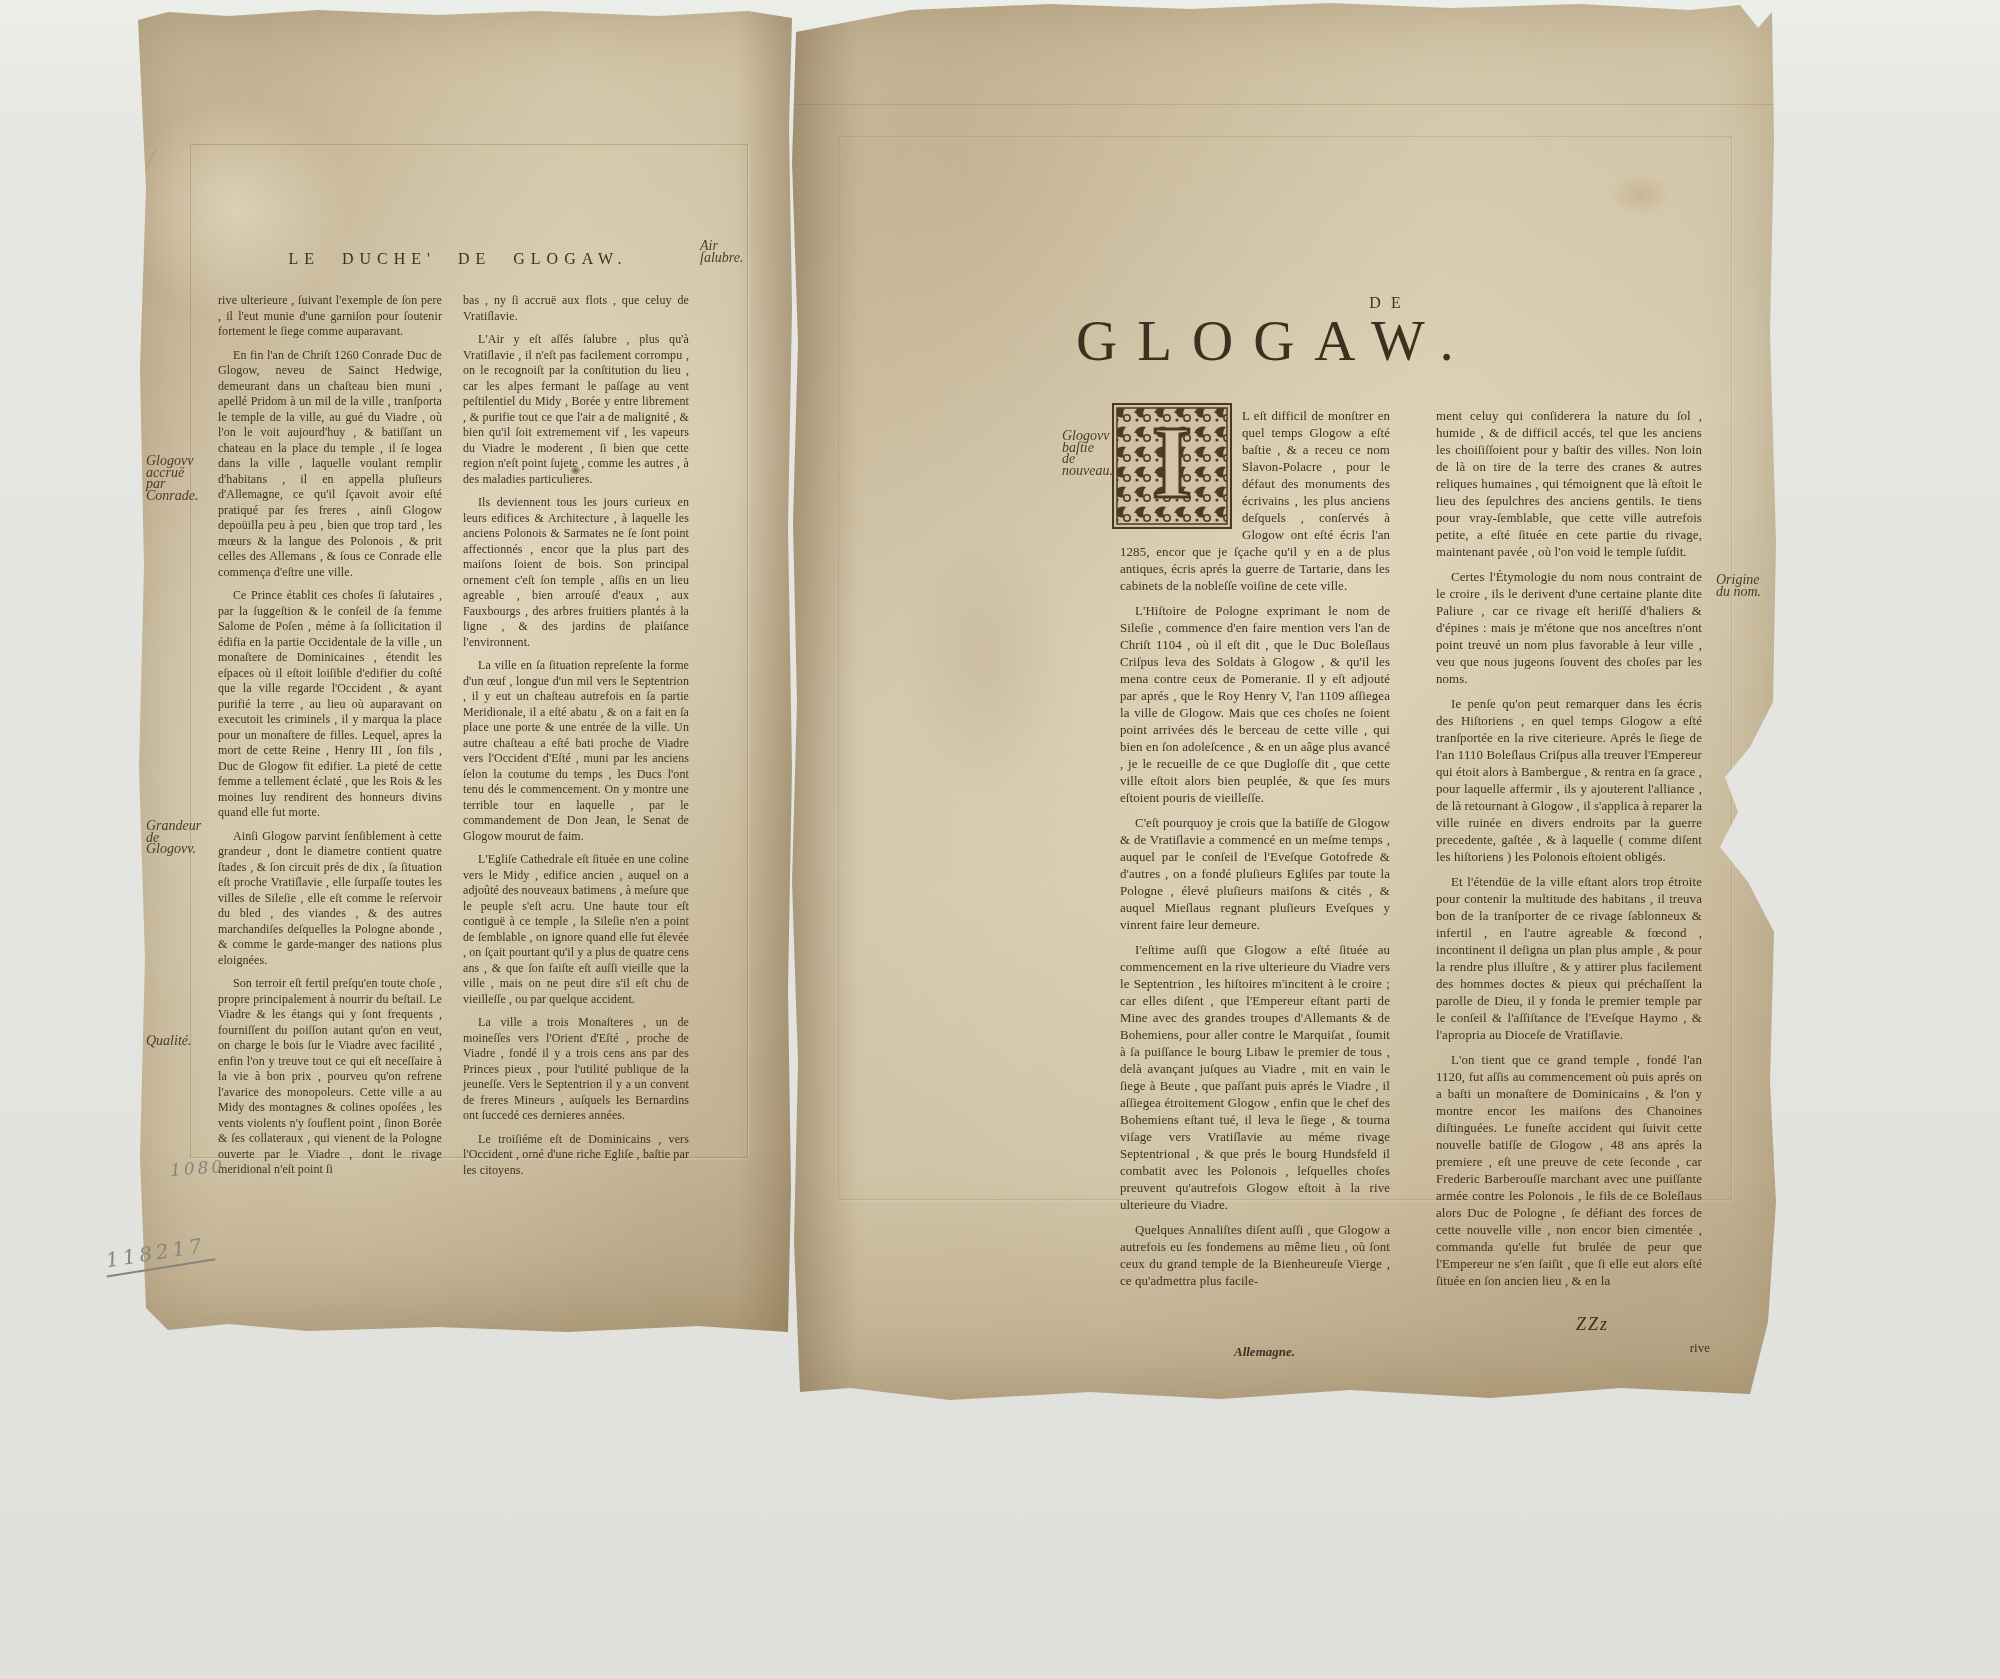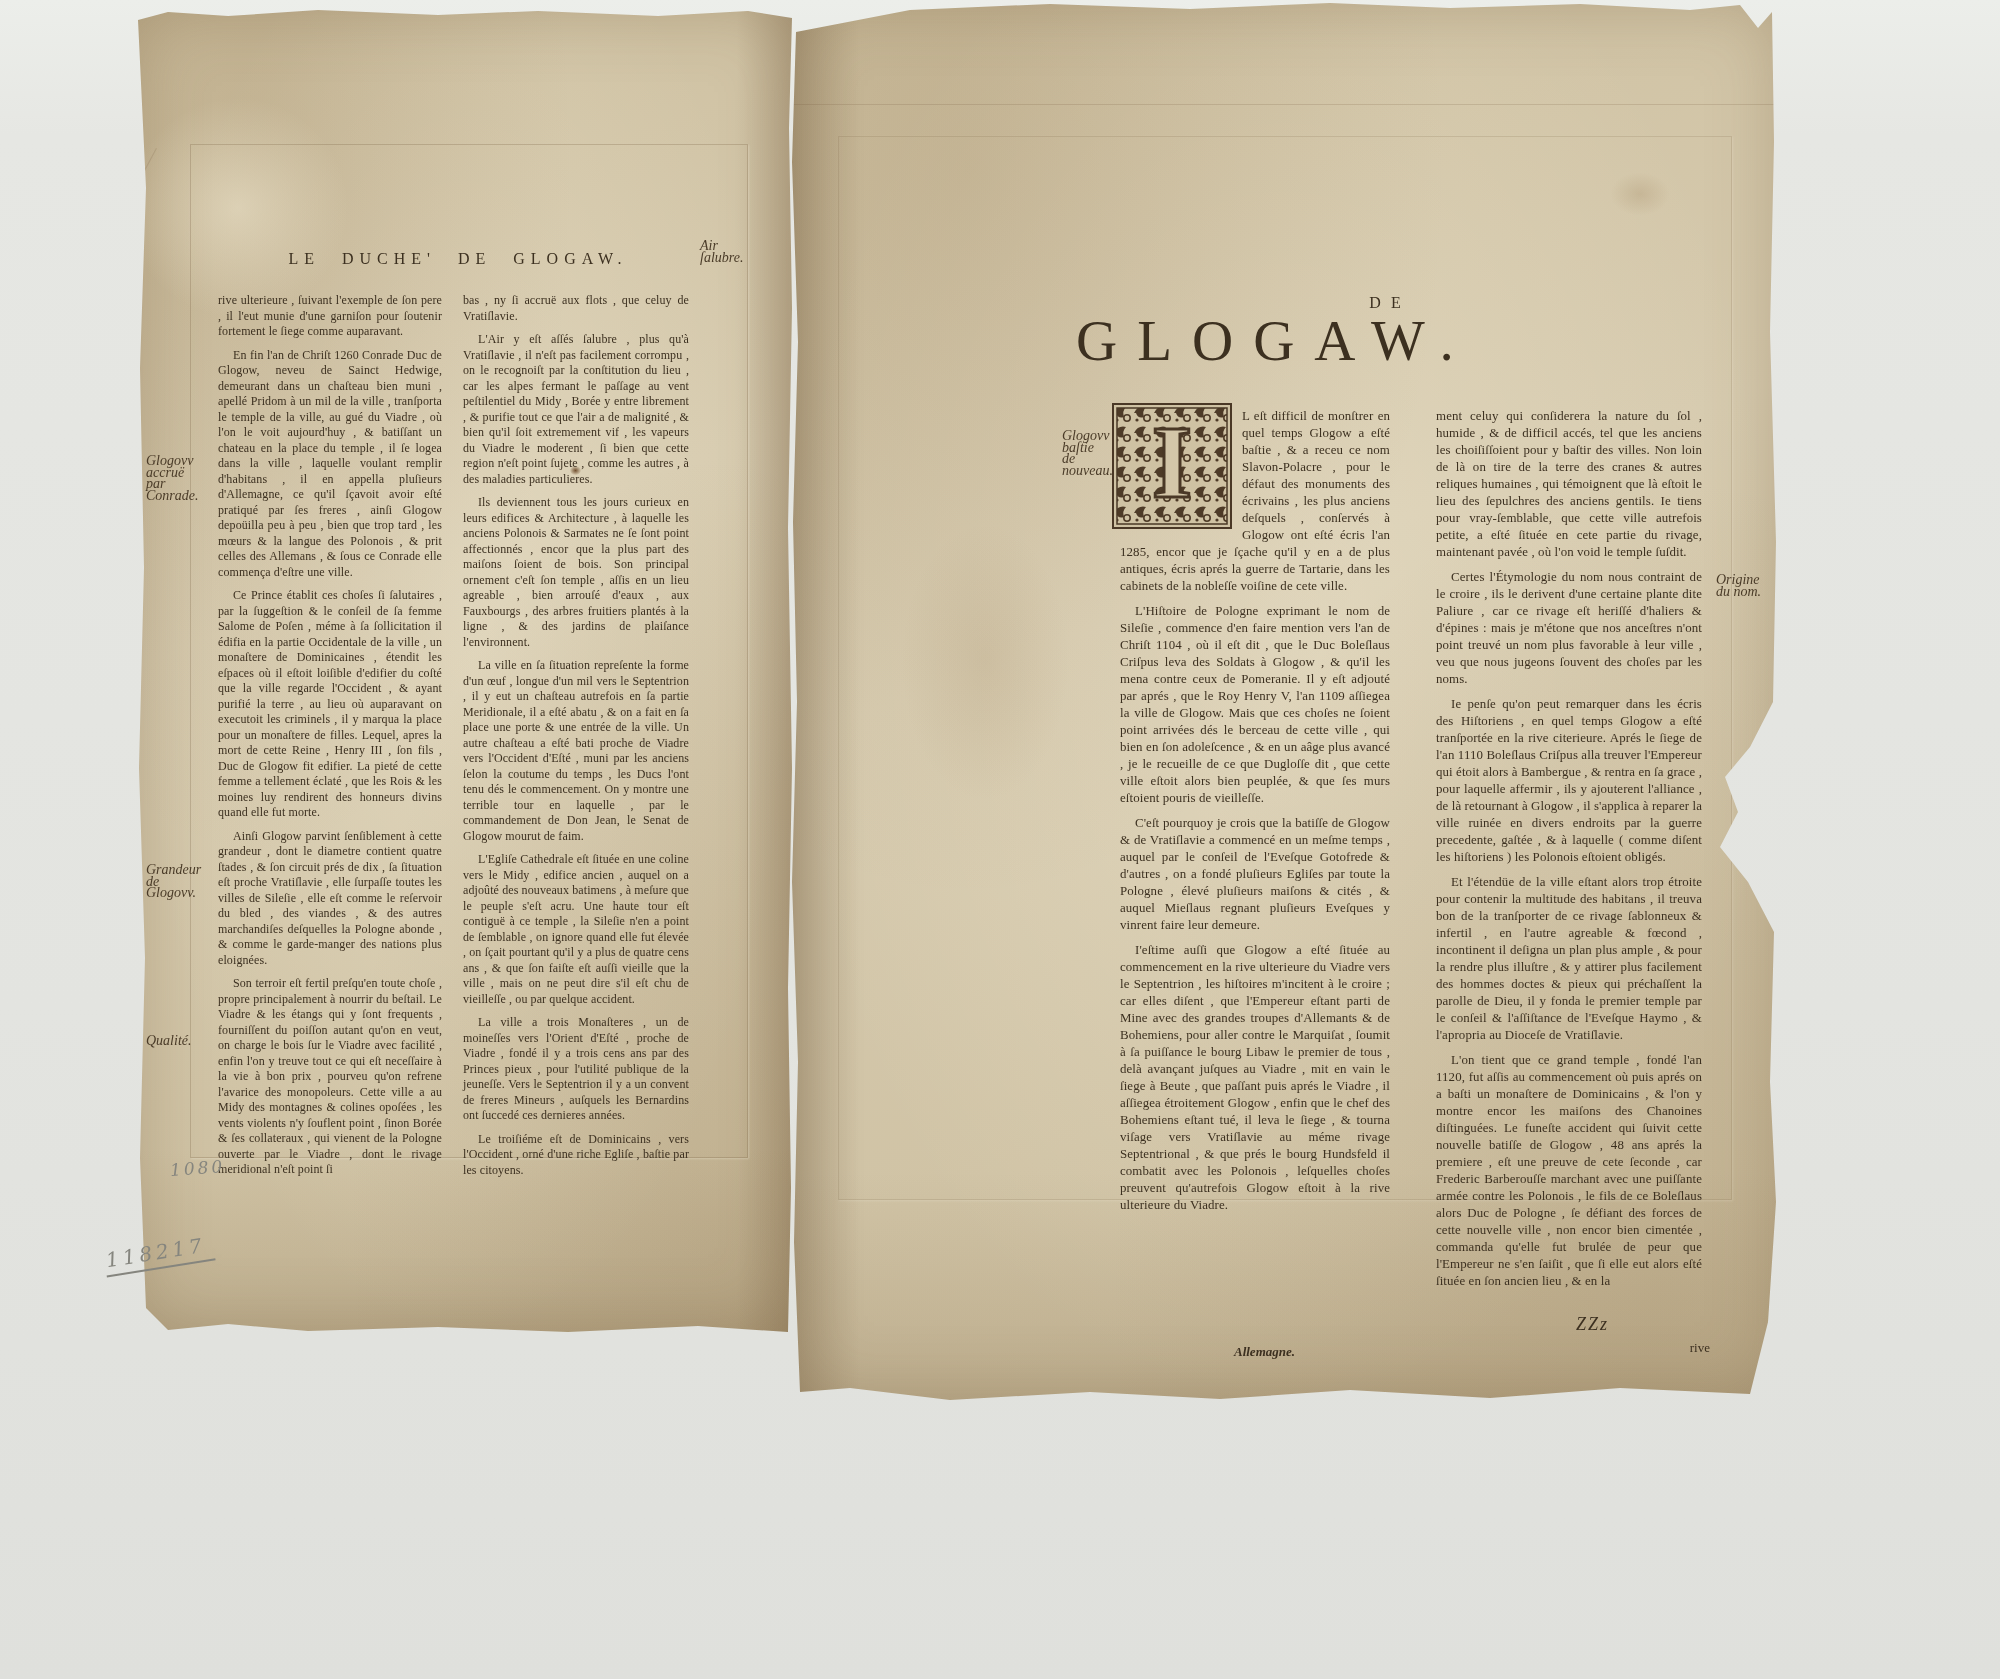--- a/index.html
+++ b/index.html
@@ -83,20 +83,21 @@
           </defs>
           <rect x="1" y="1" width="118" height="124" fill="#cfc2a3" stroke="#4a3826" stroke-width="2"></rect>
           <rect x="5" y="5" width="110" height="116" fill="url(#fol)" stroke="#4a3826" stroke-width="1.5"></rect>
         </svg>
         <div class="dc-letter">I</div>
       </div>
       <p>L eſt difficil de monſtrer en quel temps Glogow a eſté baſtie , &amp; a receu ce nom Slavon-Polacre , pour le défaut des monuments des écrivains , les plus anciens deſquels , conſervés à Glogow ont eſté écris l'an 1285, encor que je ſçache qu'il y en a de plus antiques, écris aprés la guerre de Tartarie, dans les cabinets de la nobleſſe voiſine de cete ville.</p>
       <p class="ind">L'Hiſtoire de Pologne exprimant le nom de Sileſie , commence d'en faire mention vers l'an de Chriſt 1104 , où il eſt dit , que le Duc Boleſlaus Criſpus leva des Soldats à Glogow , &amp; qu'il les mena contre ceux de Pomeranie.  Il y eſt adjouté par aprés , que le Roy Henry V, l'an 1109 aſſiegea la ville de Glogow.  Mais que ces choſes ne ſoient point arrivées dés le berceau de cette ville , qui bien en ſon adoleſcence , &amp; en un aâge plus avancé , je le recueille de ce que Dugloſſe dit , que cette ville eſtoit alors bien peuplée, &amp; que ſes murs eſtoient pouris de vieilleſſe.</p>
       <p class="ind">C'eſt pourquoy je crois que la batiſſe de Glogow &amp; de Vratiſlavie a commencé en un meſme temps , auquel par le conſeil de l'Eveſque Gotofrede &amp; d'autres , on a fondé pluſieurs Egliſes par toute la Pologne , élevé pluſieurs maiſons &amp; cités , &amp; auquel Mieſlaus regnant pluſieurs Eveſques y vinrent faire leur demeure.</p>
       <p class="ind">I'eſtime auſſi que Glogow a eſté ſituée au commencement en la rive ulterieure du Viadre vers le Septentrion , les hiſtoires m'incitent à le croire ; car elles diſent , que l'Empereur eſtant parti de Mine avec des grandes troupes d'Allemants &amp; de Bohemiens, pour aller contre le Marquiſat , ſoumit à ſa puiſſance le bourg Libaw le premier de tous , delà avançant juſques au Viadre , mit en vain le ſiege à Beute , que paſſant puis aprés le Viadre , il aſſiegea étroitement Glogow , enfin que le chef des Bohemiens eſtant tué, il leva le ſiege , &amp; tourna viſage vers Vratiſlavie au méme rivage Septentrional , &amp; que prés le bourg Hundsfeld il combatit avec les Polonois , leſquelles choſes preuvent qu'autrefois Glogow eſtoit à la rive ulterieure du Viadre.</p>
+      <p class="ind">Quelques Annaliſtes diſent auſſi , que Glogow a autrefois eu ſes fondemens au même lieu , où ſont ceux du grand temple de la Bienheureuſe Vierge , ce qu'admettra plus facile-</p>
     </div>
 
     <div class="col" style="left:638px;top:398px;width:282px;">
       <p>ment celuy qui conſiderera la nature du ſol , humide , &amp; de difficil accés, tel que les anciens les choiſiſſoient pour y baſtir des villes.  Non loin de là on tire de la terre des cranes &amp; autres reliques humaines , qui témoignent que là eſtoit le lieu des ſepulchres des anciens gentils.  Ie tiens pour vray-ſemblable, que cette ville autrefois petite, a eſté ſituée en cete partie du rivage, maintenant pavée , où l'on void le temple ſuſdit.</p>
       <p class="ind">Certes l'Étymologie du nom nous contraint de le croire , ils le derivent d'une certaine plante dite Paliure , car ce rivage eſt heriſſé d'haliers &amp; d'épines : mais je m'étone que nos anceſtres n'ont point treuvé un nom plus favorable à leur ville , veu que nous jugeons ſouvent des choſes par les noms.</p>
       <p class="ind">Ie penſe qu'on peut remarquer dans les écris des Hiſtoriens , en quel temps Glogow a eſté tranſportée en la rive citerieure.  Aprés le ſiege de l'an 1110 Boleſlaus Criſpus alla treuver l'Empereur qui étoit alors à Bambergue , &amp; rentra en ſa grace , pour laquelle affermir , ils y ajouterent l'alliance , de là retournant à Glogow , il s'applica à reparer la ville ruinée en divers endroits par la guerre precedente, gaſtée , &amp; à laquelle ( comme diſent les hiſtoriens ) les Polonois eſtoient obligés.</p>
       <p class="ind">Et l'étendüe de la ville eſtant alors trop étroite pour contenir la multitude des habitans , il treuva bon de la tranſporter de ce rivage ſablonneux &amp; infertil , en l'autre agreable &amp; fœcond , incontinent il deſigna un plan plus ample , &amp; pour la rendre plus illuſtre , &amp; y attirer plus facilement des hommes doctes &amp; pieux qui préchaſſent la parolle de Dieu, il y fonda le premier temple par le conſeil &amp; l'aſſiſtance de l'Eveſque Haymo , &amp; l'apropria au Dioceſe de Vratiſlavie.</p>
       <p class="ind">L'on tient que ce grand temple , fondé l'an 1120, fut aſſis au commencement où puis aprés on a baſti un monaſtere de Dominicains , &amp; l'on y montre encor les maiſons des Chanoines diſtinguées. Le funeſte accident qui ſuivit cette nouvelle batiſſe de Glogow , 48 ans aprés la premiere , eſt une preuve de cete ſeconde , car Frederic Barberouſſe marchant avec une puiſſante armée contre les Polonois , le fils de ce Boleſlaus alors Duc de Pologne , ſe défiant des forces de cette nouvelle ville , non encor bien cimentée , commanda qu'elle fut brulée de peur que l'Empereur ne s'en ſaiſit , que ſi elle eut alors eſté ſituée en ſon ancien lieu , &amp; en la</p>
     </div>
 
@@ -109,21 +110,21 @@
     <div class="stain" style="left:-20px;top:80px;width:240px;height:240px;background:radial-gradient(ellipse,rgba(238,230,206,.55),transparent 65%);"></div>
     <div class="stain" style="left:598px;top:0;width:56px;height:1324px;background:linear-gradient(to right,transparent,rgba(110,85,55,.26));"></div>
     <div class="stain" style="left:0;top:1140px;width:654px;height:184px;background:linear-gradient(to bottom,transparent,rgba(120,95,60,.18));"></div>
     <div class="stain" style="left:432px;top:458px;width:11px;height:9px;background:radial-gradient(ellipse,rgba(96,58,24,.85),rgba(96,58,24,0) 75%);border-radius:50%;"></div>
     <div class="crease" style="left:18px;top:140px;width:1px;height:104px;transform:rotate(28deg);transform-origin:top left;"></div>
     <div class="plate" style="left:52px;top:136px;width:556px;height:1012px;"></div>
 
     <div class="header-lp">LE DUCHE' DE GLOGAW.</div>
 
     <div class="mnote" style="left:8px;top:447px;width:58px;">Glogovv accruë par Conrade.</div>
-    <div class="mnote" style="left:8px;top:856px;width:58px;">Grandeur de Glogovv.</div>
+    <div class="mnote" style="left:8px;top:812px;width:58px;">Grandeur de Glogovv.</div>
     <div class="mnote" style="left:8px;top:1027px;width:58px;">Qualité.</div>
     <div class="mnote" style="left:562px;top:232px;width:46px;">Air ſalubre.</div>
 
     <div class="col" style="left:72px;top:277px;width:240px;">
       <p>rive ulterieure , ſuivant l'exemple de ſon pere , il l'eut munie d'une garniſon pour ſoutenir fortement le ſiege comme auparavant.</p>
       <p class="ind">En fin l'an de Chriſt 1260 Conrade Duc de Glogow, neveu de Sainct Hedwige, demeurant dans un chaſteau bien muni , apellé Pridom à un mil de la ville , tranſporta le temple de la ville, au gué du Viadre , où l'on le voit aujourd'huy , &amp; batiſſant un chateau en la place du temple , il ſe logea dans la ville , laquelle voulant remplir d'habitans , il en appella pluſieurs d'Allemagne, ce qu'il ſçavoit avoir eſté pratiqué par ſes freres , ainſi Glogow depoüilla peu à peu , bien que trop tard , les mœurs &amp; la langue des Polonois , &amp; prit celles des Allemans , &amp; ſous ce Conrade elle commença d'eſtre une ville.</p>
       <p class="ind">Ce Prince établit ces choſes ſi ſalutaires , par la ſuggeſtion &amp; le conſeil de ſa femme Salome de Poſen , méme à ſa ſollicitation il édifia en la partie Occidentale de la ville , un monaſtere de Dominicaines , étendit les eſpaces où il eſtoit loiſible d'edifier du coſté que la ville regarde l'Occident , &amp; ayant purifié la terre , au lieu où auparavant on executoit les criminels , il y marqua la place pour un monaſtere de filles. Lequel, apres la mort de cette Reine , Henry III , ſon fils , Duc de Glogow fit edifier. La pieté de cette femme a tellement éclaté , que les Rois &amp; les moines luy rendirent des honneurs divins quand elle fut morte.</p>
       <p class="ind">Ainſi Glogow parvint ſenſiblement à cette grandeur , dont le diametre contient quatre ſtades , &amp; ſon circuit prés de dix , ſa ſituation eſt proche Vratiſlavie , elle ſurpaſſe toutes les villes de Sileſie , elle eſt comme le reſervoir du bled , des viandes , &amp; des autres marchandiſes deſquelles la Pologne abonde , &amp; comme le garde-manger des nations plus eloignées.</p>
       <p class="ind">Son terroir eſt fertil preſqu'en toute choſe , propre principalement à nourrir du beſtail. Le Viadre &amp; les étangs qui y ſont frequents , fourniſſent du poiſſon autant qu'on en veut, on charge le bois ſur le Viadre avec facilité , enfin l'on y treuve tout ce qui eſt neceſſaire à la vie à bon prix , pourveu qu'on refrene l'avarice des monopoleurs.  Cette ville a au Midy des montagnes &amp; colines opoſées , les vents violents n'y ſouflent point , ſinon Borée &amp; ſes collateraux , qui vienent de la Pologne ouverte par le Viadre , dont le rivage meridional n'eſt point ſi</p>
     </div>

